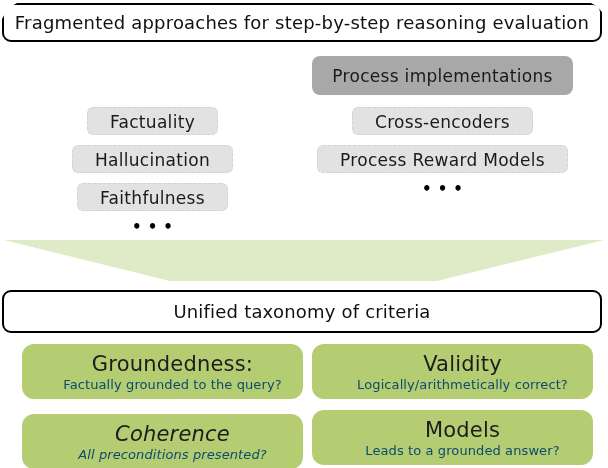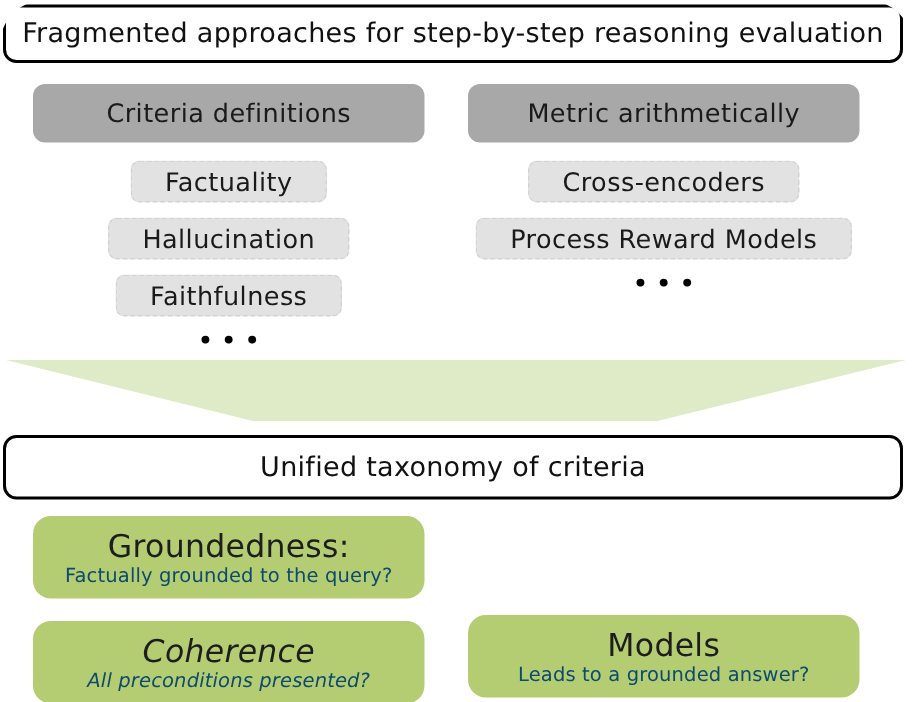--- a/index.html
+++ b/index.html
@@ -66,20 +66,21 @@
     position:absolute;left:0;top:240px;width:608px;height:41px;
     background:#dfeac6;
     clip-path:polygon(4px 0px,604px 0px,437px 41px,170px 41px);
   }
   .card{
     position:absolute;width:261px;height:55px;
     background:#b4cd72;
     border-radius:12px;
     display:flex;flex-direction:column;align-items:center;justify-content:center;
     text-align:center;
+    padding-left:20px;
   }
   .card .title{
     font-size:21px;
     letter-spacing:0.2px;
     color:#1d1d1d;
     line-height:26px;
   }
   .card .subtitle{
     font-size:13px;
     letter-spacing:0.1px;
@@ -93,26 +94,23 @@
 </style>
 </head>
 <body>
 
 <div id="canvas">
 
   <div id="banner-top" class="banner">
     <span>Fragmented approaches for step-by-step reasoning evaluation</span>
   </div>
 
-  <div id="header-left" class="col-header">
-    <span>Criteria definitions</span>
-  </div>
 
   <div id="header-right" class="col-header">
-    <span>Metric arithmetically</span>
+    <span>Process implementations</span>
   </div>
 
   <div id="items-left" class="item-col">
     <div class="item">Factuality</div>
     <div class="item">Hallucination</div>
     <div class="item">Faithfulness</div>
     <div class="dots">•••</div>
   </div>
 
   <div id="items-right" class="item-col">
@@ -125,20 +123,24 @@
 
   <div id="banner-unified" class="banner">
     <span>Unified taxonomy of criteria</span>
   </div>
 
   <div id="card-groundedness" class="card">
     <div class="title">Groundedness:</div>
     <div class="subtitle">Factually grounded to the query?</div>
   </div>
 
+  <div id="card-validity" class="card">
+    <div class="title">Validity</div>
+    <div class="subtitle">Logically/arithmetically correct?</div>
+  </div>
 
   <div id="card-coherence" class="card">
     <div class="title">Coherence</div>
     <div class="subtitle">All preconditions presented?</div>
   </div>
 
   <div id="card-utility" class="card">
     <div class="title">Models</div>
     <div class="subtitle">Leads to a grounded answer?</div>
   </div>

